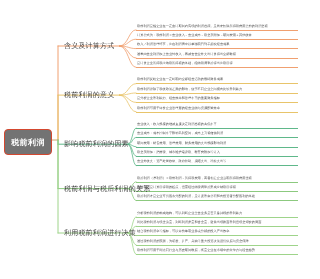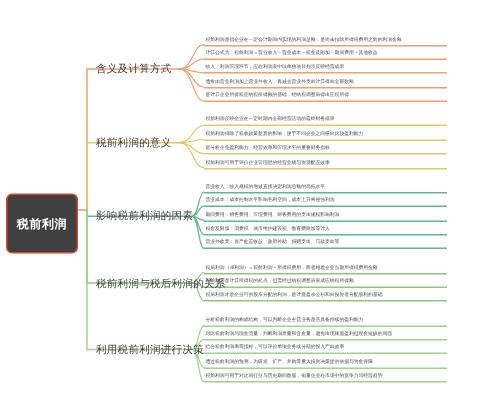--- a/index.html
+++ b/index.html
@@ -5,22 +5,22 @@
   html,body{margin:0;padding:0;background:#ffffff;}
   body{
     width:300px;height:279px;overflow:hidden;position:relative;
     font-family:"Liberation Sans","DejaVu Sans",sans-serif;
     -webkit-font-smoothing:antialiased;
   }
   #canvas{position:absolute;left:0;top:0;width:300px;height:279px;}
   #svg-links{position:absolute;left:0;top:0;width:300px;height:279px;pointer-events:none;}
 
   .root-node{
-    position:absolute;left:4px;top:129px;width:48px;height:40px;
-    background:#404040;border:1px solid #d4472f;border-radius:4px;
+    position:absolute;left:4px;top:129px;width:48px;height:26px;
+    background:#737373;border:1px solid #d4472f;border-radius:4px;
     display:flex;align-items:center;justify-content:center;
     color:#ffffff;font-size:8px;letter-spacing:.4px;font-weight:bold;
     box-sizing:border-box;z-index:5;
   }
 
   .branch-node{
     position:absolute;color:#3c3c3c;font-size:7px;letter-spacing:.2px;
     white-space:nowrap;transform:translateY(-50%);z-index:4;
     padding:1px 2px;
   }

